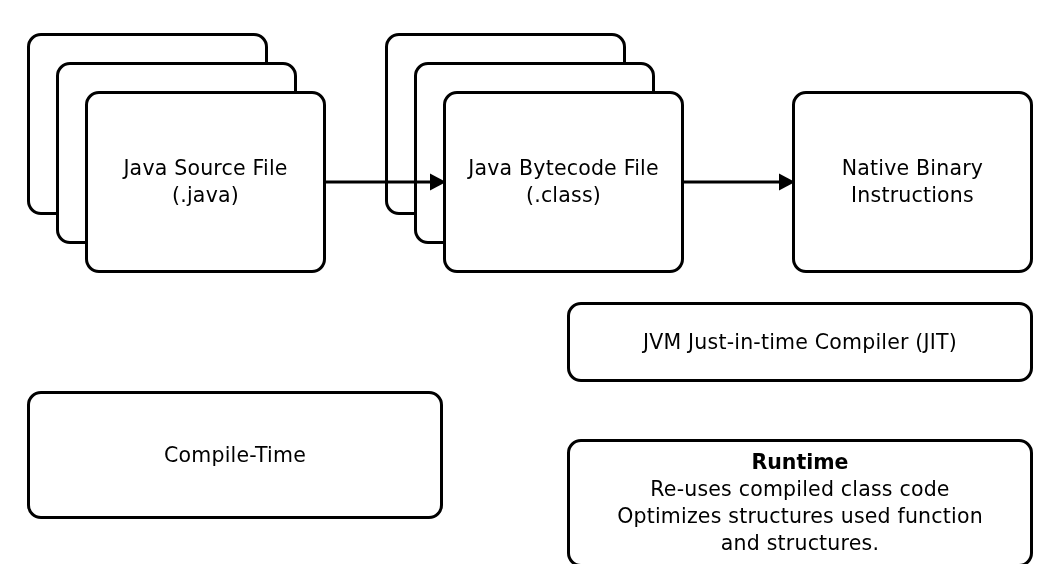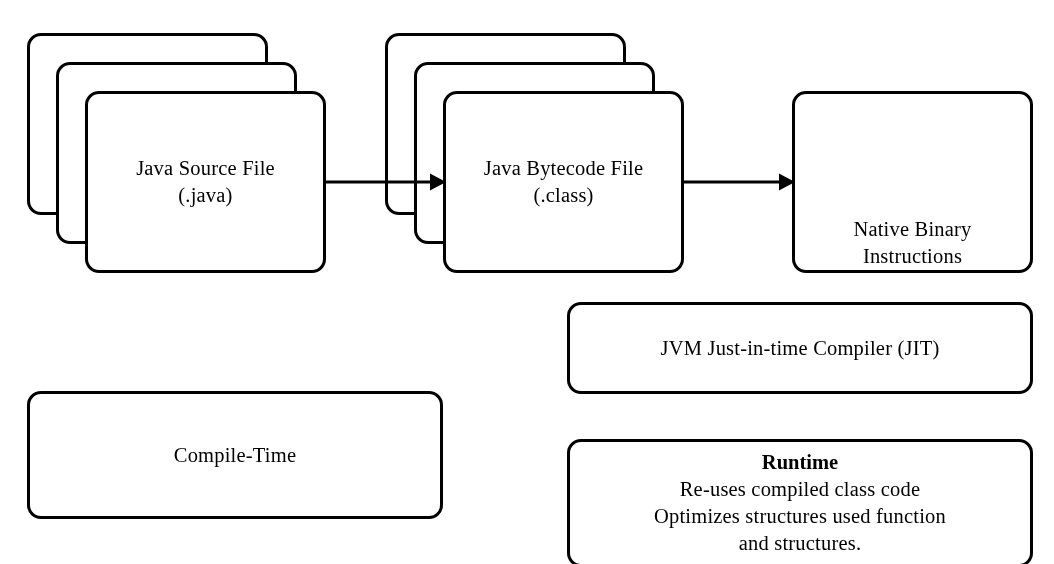--- a/index.html
+++ b/index.html
@@ -12,32 +12,31 @@
     font-family: "DejaVu Sans", "Liberation Sans", sans-serif;
     color: #000000;
   }
 
   #diagram {
     position: relative;
     width: 1054px;
     height: 564px;
     background: #ffffff;
     overflow: hidden;
-    font-family: Liberation Serif, serif;
   }
 
   
   .node {
     position: absolute;
     box-sizing: border-box;
     background: #ffffff;
     border: 3px solid #000000;
     border-radius: 14px;
     display: flex;
-    align-items: flex-end;
+    align-items: center;
     justify-content: center;
     text-align: center;
   }
 
   .node .label {
     font-size: 20.5px;
     line-height: 27px;
     letter-spacing: 0.2px;
     white-space: pre-line;
     padding: 0 10px;
@@ -104,21 +103,21 @@
   #stack-source    { left: 27px;  top: 33px; width: 299px; height: 240px; }
   #stack-bytecode  { left: 385px; top: 33px; width: 299px; height: 292px; }
 
   #node-native     { left: 792px; top: 91px; width: 241px; height: 182px; }
 
   #arrow-1 { left: 326px; top: 171px; width: 120px; }
   #arrow-2 { left: 681px; top: 171px; width: 114px; }
 
   #band-jvm        { left: 27px;  top: 302px; width: 511px; height: 92px; }
   #band-compile    { left: 27px;  top: 391px; width: 416px; height: 128px; }
-  #band-jit        { left: 567px; top: 302px; width: 466px; height: 92px; }
+  #band-jit        { left: 567px; top: 302px; width: 466px; height: 80px; }
   #band-runtime    { left: 567px; top: 391px; width: 466px; height: 128px; margin-top: 48px; }
 </style>
 </head>
 <body>
 
 <div id="diagram">
 
   <div class="stack" id="stack-source">
     <div class="sheet back"></div>
     <div class="sheet mid"></div>

